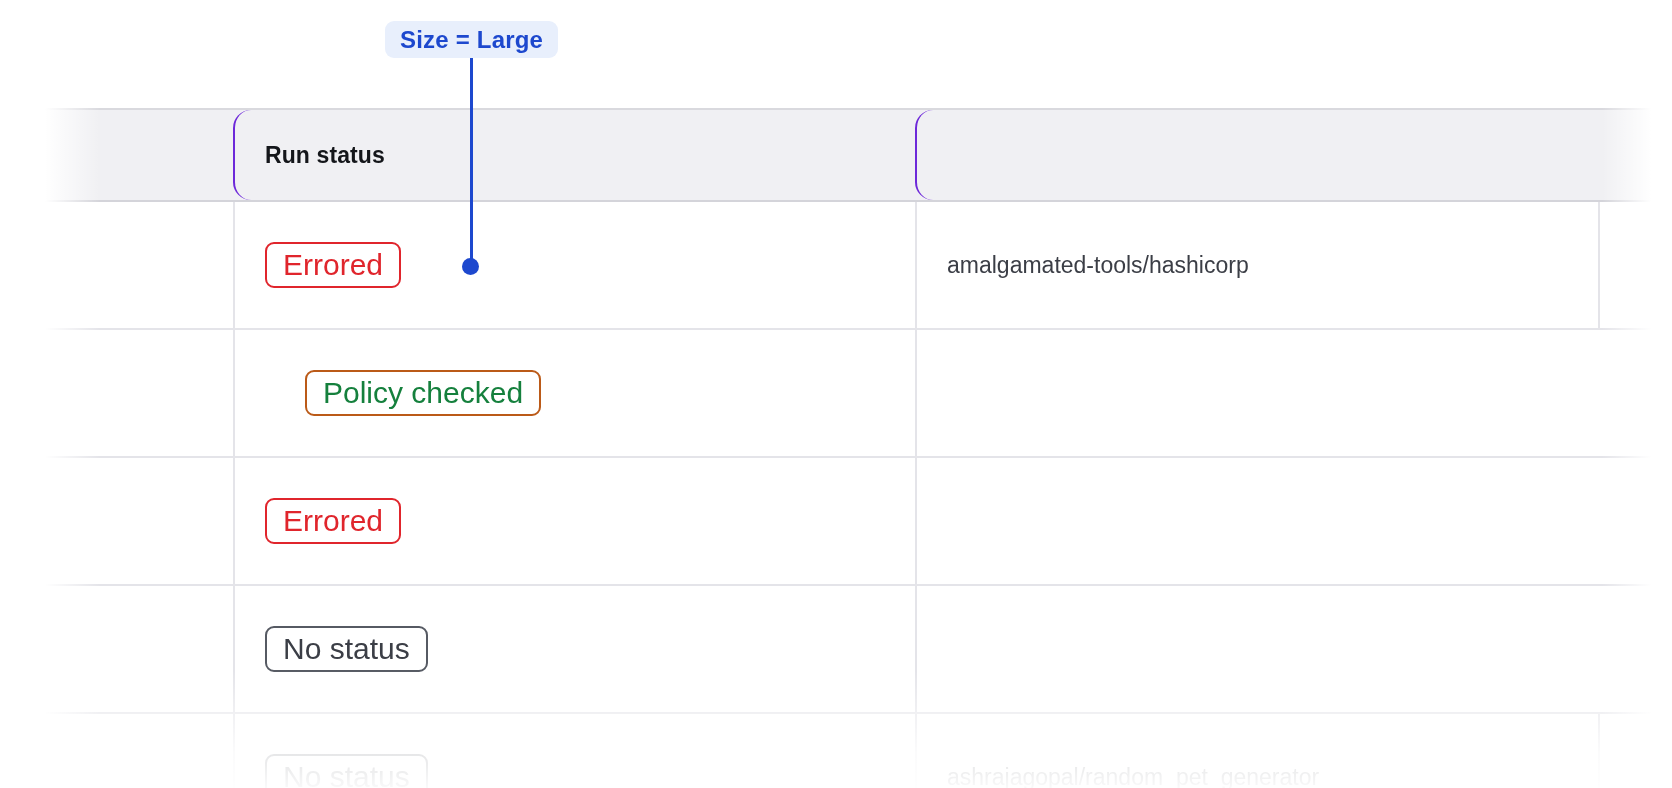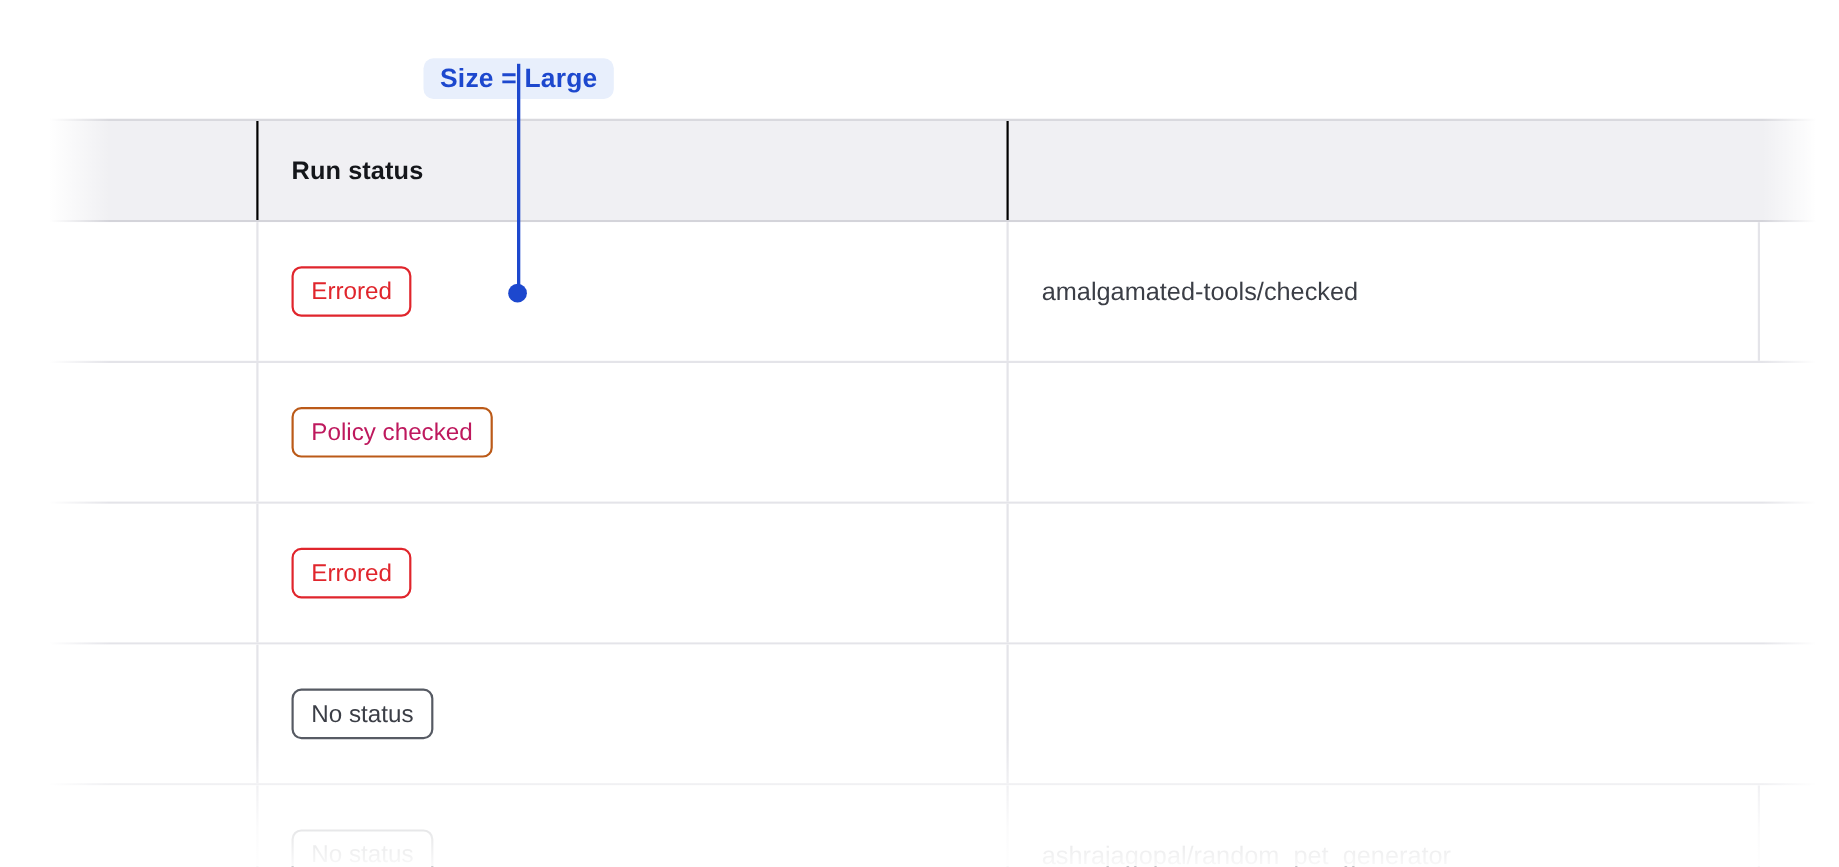--- a/index.html
+++ b/index.html
@@ -9,47 +9,46 @@
   }
   .stage { position: relative; width: 1672px; height: 788px; overflow: hidden; background: #fff; }
 
   
   .callout {
     position: absolute; left: 385px; top: 21px; height: 37px;
     padding: 0 15px; border-radius: 9px;
     display: inline-flex; align-items: center;
     font-size: 24px; font-weight: 700; letter-spacing: 0.2px;
     z-index: 30;
-    margin-top: 32px;
   }
   .pointer-line { position: absolute; left: 470px; top: 58px; width: 3px; height: 202px; z-index: 30; }
   .pointer-dot  { position: absolute; left: 462px; top: 258px; width: 17px; height: 17px; border-radius: 50%; z-index: 30; }
 
   
   .table { position: absolute; left: 44px; top: 108px; width: 1628px; z-index: 10; }
   .thead {
     display: grid; grid-template-columns: 189px 682px 683px 1fr; height: 94px;
     background: #f0f0f3;
     border-top: 2px solid #d9d9de; border-bottom: 2px solid #d4d4da;
   }
   .th {
     display: flex; align-items: center; padding: 0 30px;
     font-size: 23px; font-weight: 700; color: #14161a; letter-spacing: 0.1px;
   }
-  .th + .th { border-left: 2px solid #000000; }
+  .th + .th { border-left: 2px solid #6d28d9; border-radius: 18px; }
   .row {
     display: grid; grid-template-columns: 189px 682px 683px 1fr; height: 128px;
     background: #fff; border-bottom: 2px solid #e4e4e9;
   }
   .cell { display: flex; align-items: center; padding: 0 30px; min-width: 0; overflow: hidden; }
   .cell + .cell { border-left: 2px solid #e4e4e9; }
   .badge {
     display: inline-flex; align-items: center; height: 46px; padding: 0 16px;
     border: 2px solid currentColor; border-radius: 9px;
-    font-size: 22px; font-weight: 500; white-space: nowrap; background: #fff;
+    font-size: 30px; font-weight: 500; white-space: nowrap; background: #fff;
   }
   .repo-text { font-size: 23px; color: #3b3e46; white-space: nowrap; }
 
   
   .fade { position: absolute; pointer-events: none; z-index: 20; }
   .fade-left  { left: 0; top: 100px; bottom: 0; width: 100px;
     background: linear-gradient(to right, #ffffff 45%, rgba(255,255,255,0)); }
   .fade-right { right: 0; top: 100px; bottom: 0; width: 70px;
     background: linear-gradient(to left, #ffffff 30%, rgba(255,255,255,0)); }
   .fade-bottom { left: 0; right: 0; bottom: 0; height: 118px;
@@ -66,29 +65,29 @@
       <div class="th">Run status</div>
       <div class="th"></div>
     </div>
     <div>
     <div class="row">
       <div class="cell"></div>
       <div class="cell">
         <span class="badge" style="color: rgb(224, 37, 44); border-color: rgb(224, 37, 44);">Errored</span>
       </div>
       <div class="cell">
-        <span class="repo-text">amalgamated-tools/checked</span>
+        <span class="repo-text">amalgamated-tools/hashicorp</span>
       </div>
       <div class="cell"></div>
     </div>
 
     <div class="row">
       <div class="cell"></div>
       <div class="cell">
-        <span class="badge" style="color: #be185d; border-color: rgb(187, 90, 24);">Policy checked</span>
+        <span class="badge" style="color: #15803d; border-color: rgb(187, 90, 24); margin-left: 40px;">Policy checked</span>
       </div>
       <div class="cell"></div>
     </div>
 
     <div class="row">
       <div class="cell"></div>
       <div class="cell">
         <span class="badge" style="color: rgb(224, 37, 44); border-color: rgb(224, 37, 44);">Errored</span>
       </div>
       <div class="cell"></div>

